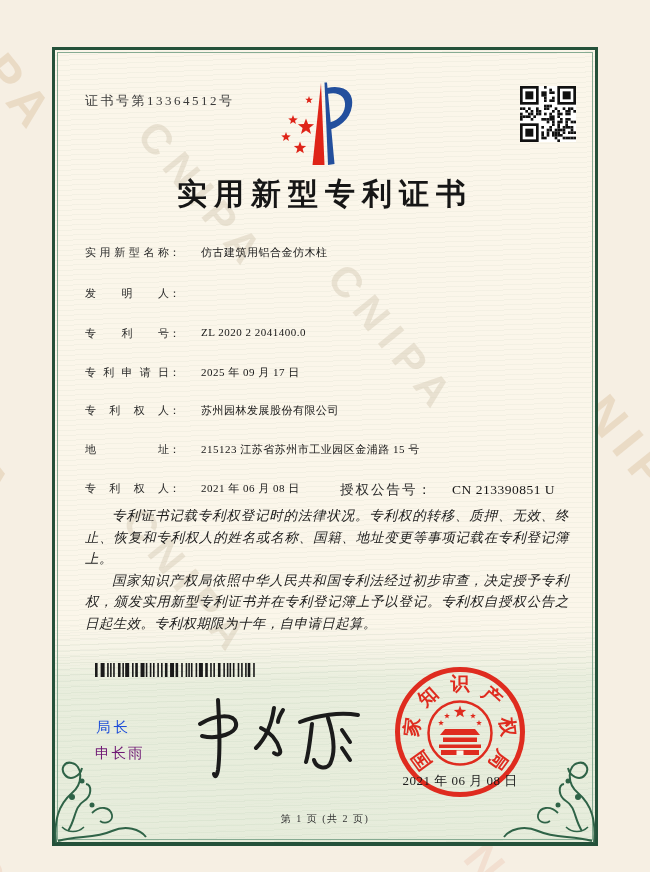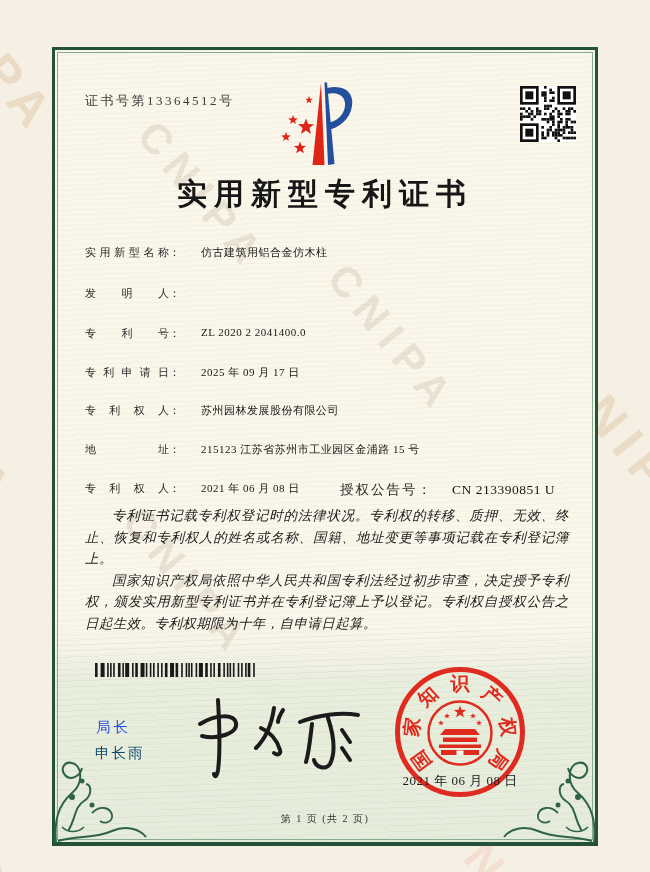--- a/index.html
+++ b/index.html
@@ -75,21 +75,21 @@
   
   .barcode{position:absolute;left:40px;top:613px;}
   .signer-title{
     position:absolute;left:41px;top:668px;
     font-family:"Liberation Sans",sans-serif;font-size:14.5px;
     letter-spacing:3px;color:#1d4ed8;
   }
   .signer-name{
     position:absolute;left:40px;top:694px;
     font-family:"Liberation Sans",sans-serif;font-size:14.5px;
-    letter-spacing:2px;color:#0c4a6e;
+    letter-spacing:2px;color:#701a75;
   }
   .signature{position:absolute;left:133px;top:640px;}
   .seal{position:absolute;left:335px;top:612px;opacity:0.94;}
   .seal-date{
     position:absolute;left:335px;top:722px;width:140px;text-align:center;
     font-size:13px;color:#1d1d1d;letter-spacing:0.5px;z-index:4;
   }
   .page-foot{
     position:absolute;left:0;right:0;top:762px;text-align:center;
     font-size:10px;letter-spacing:1.5px;color:#333;

